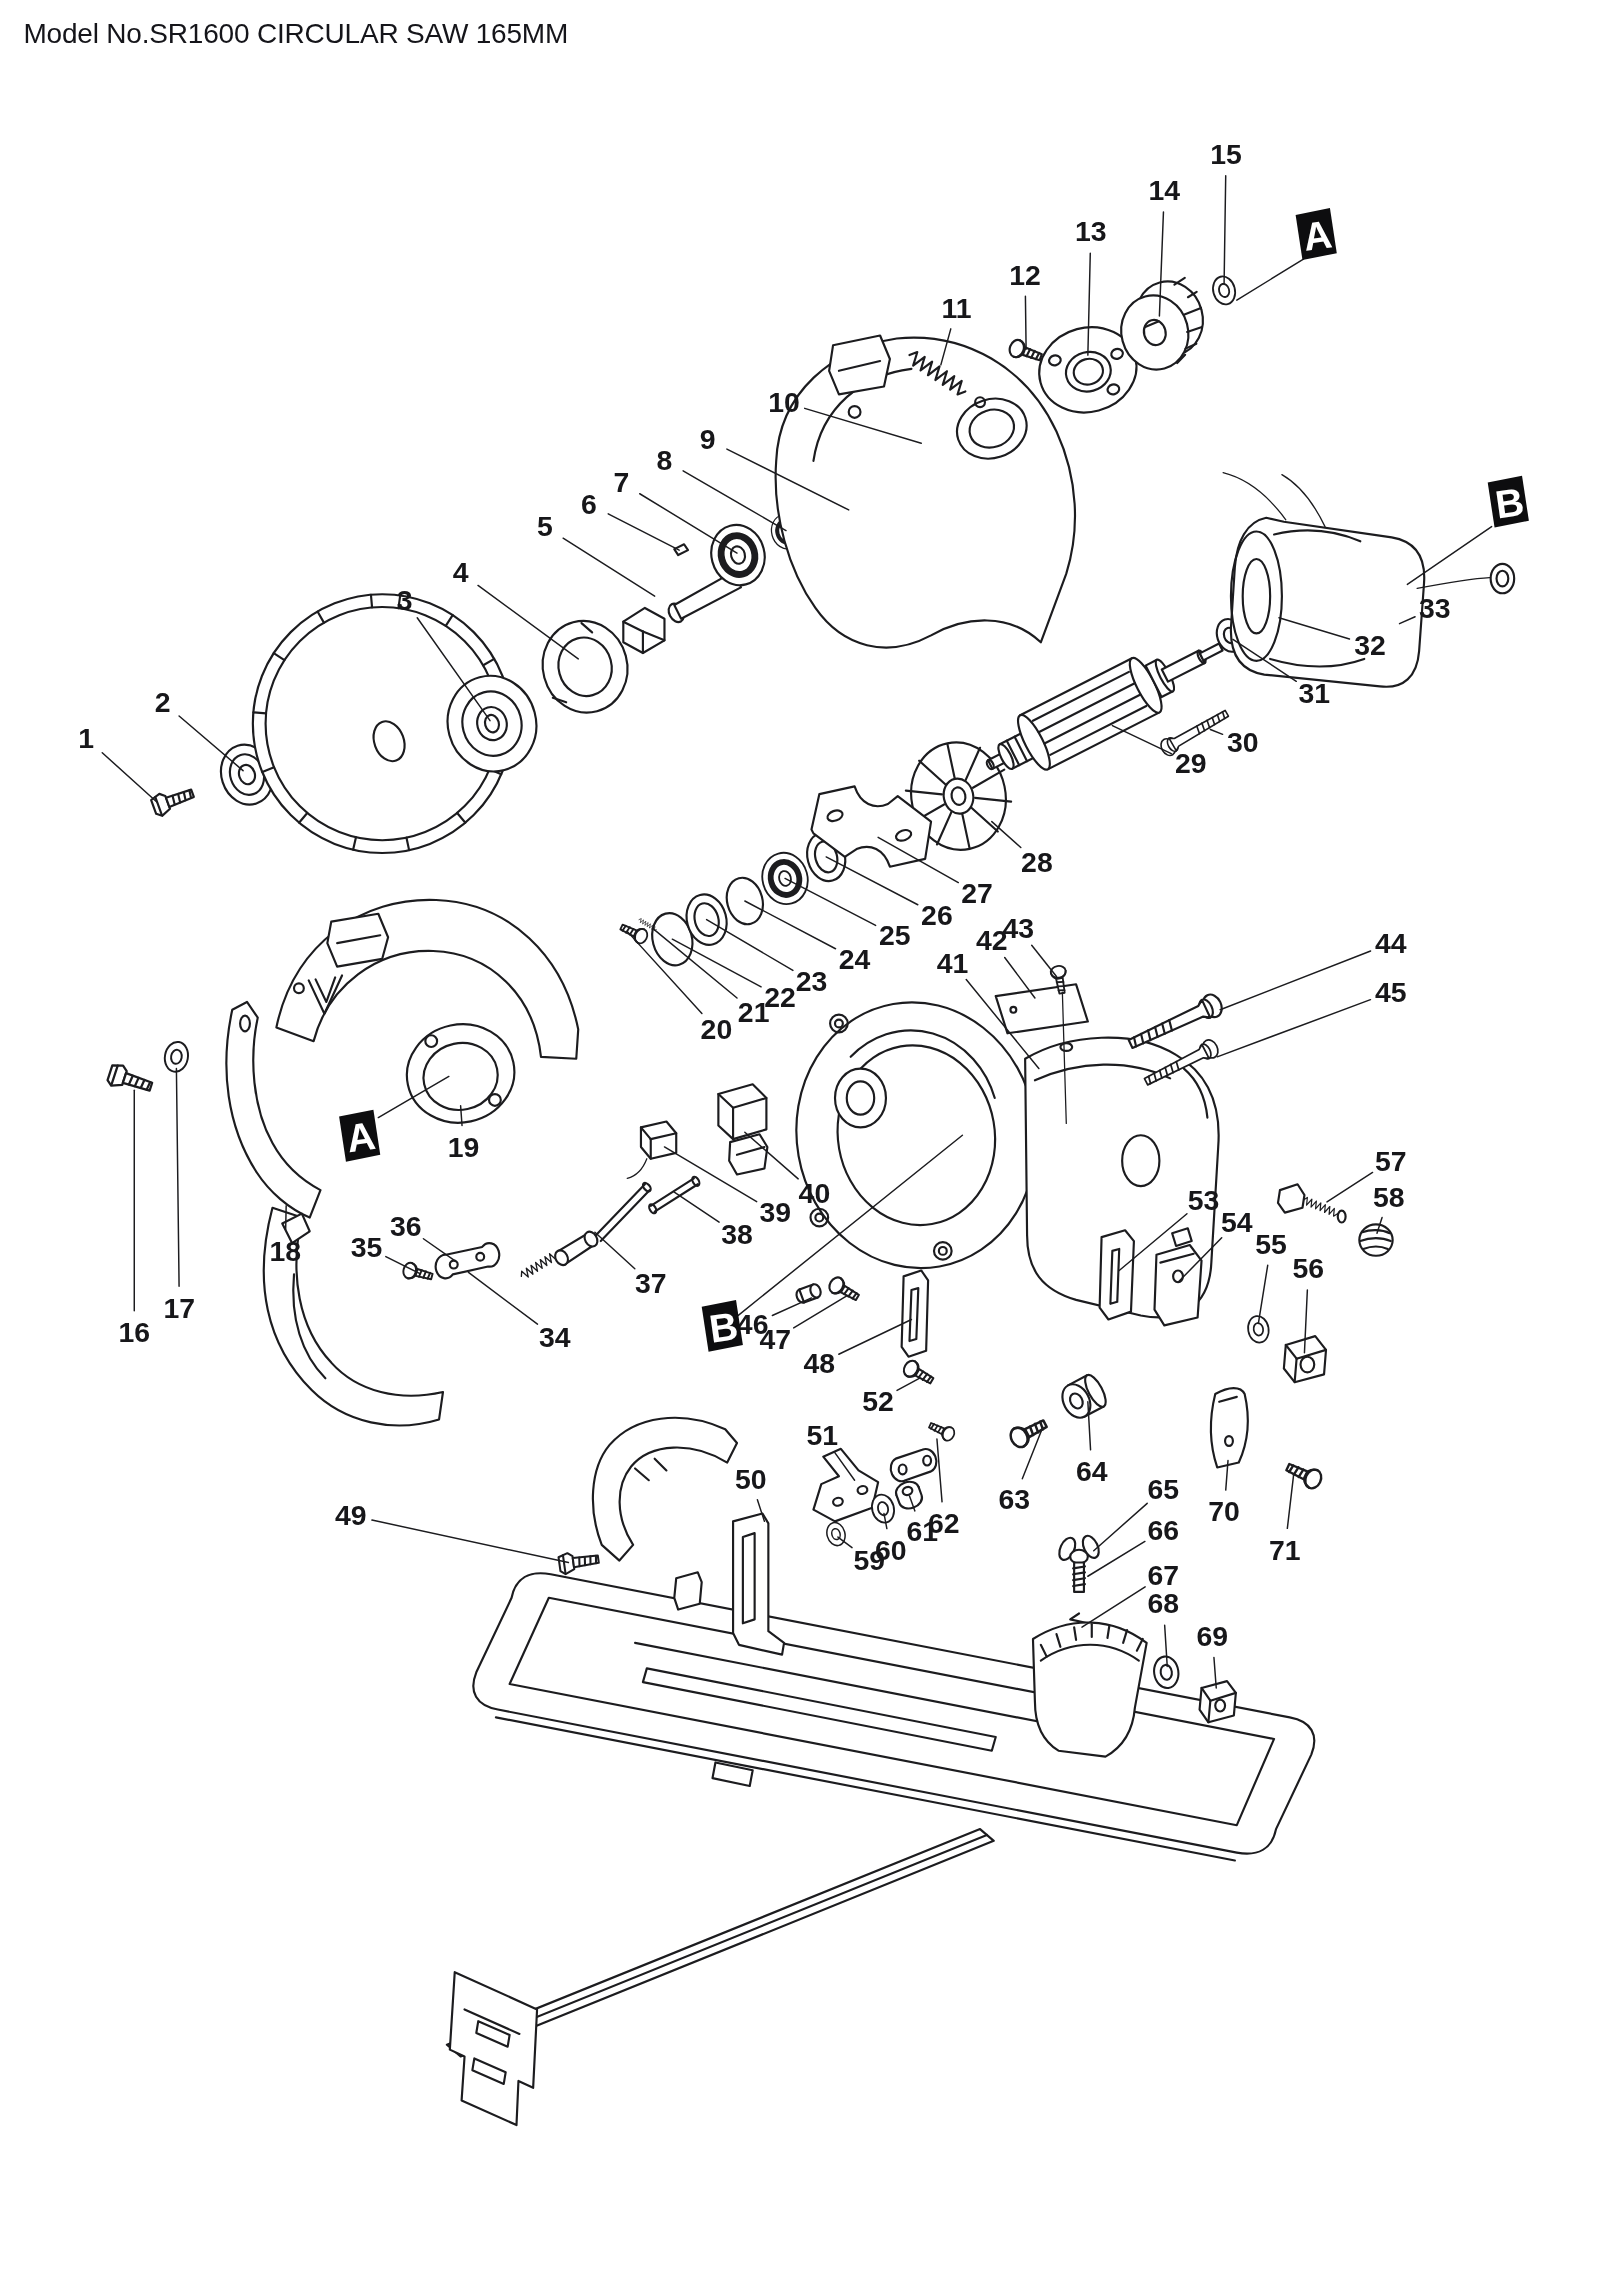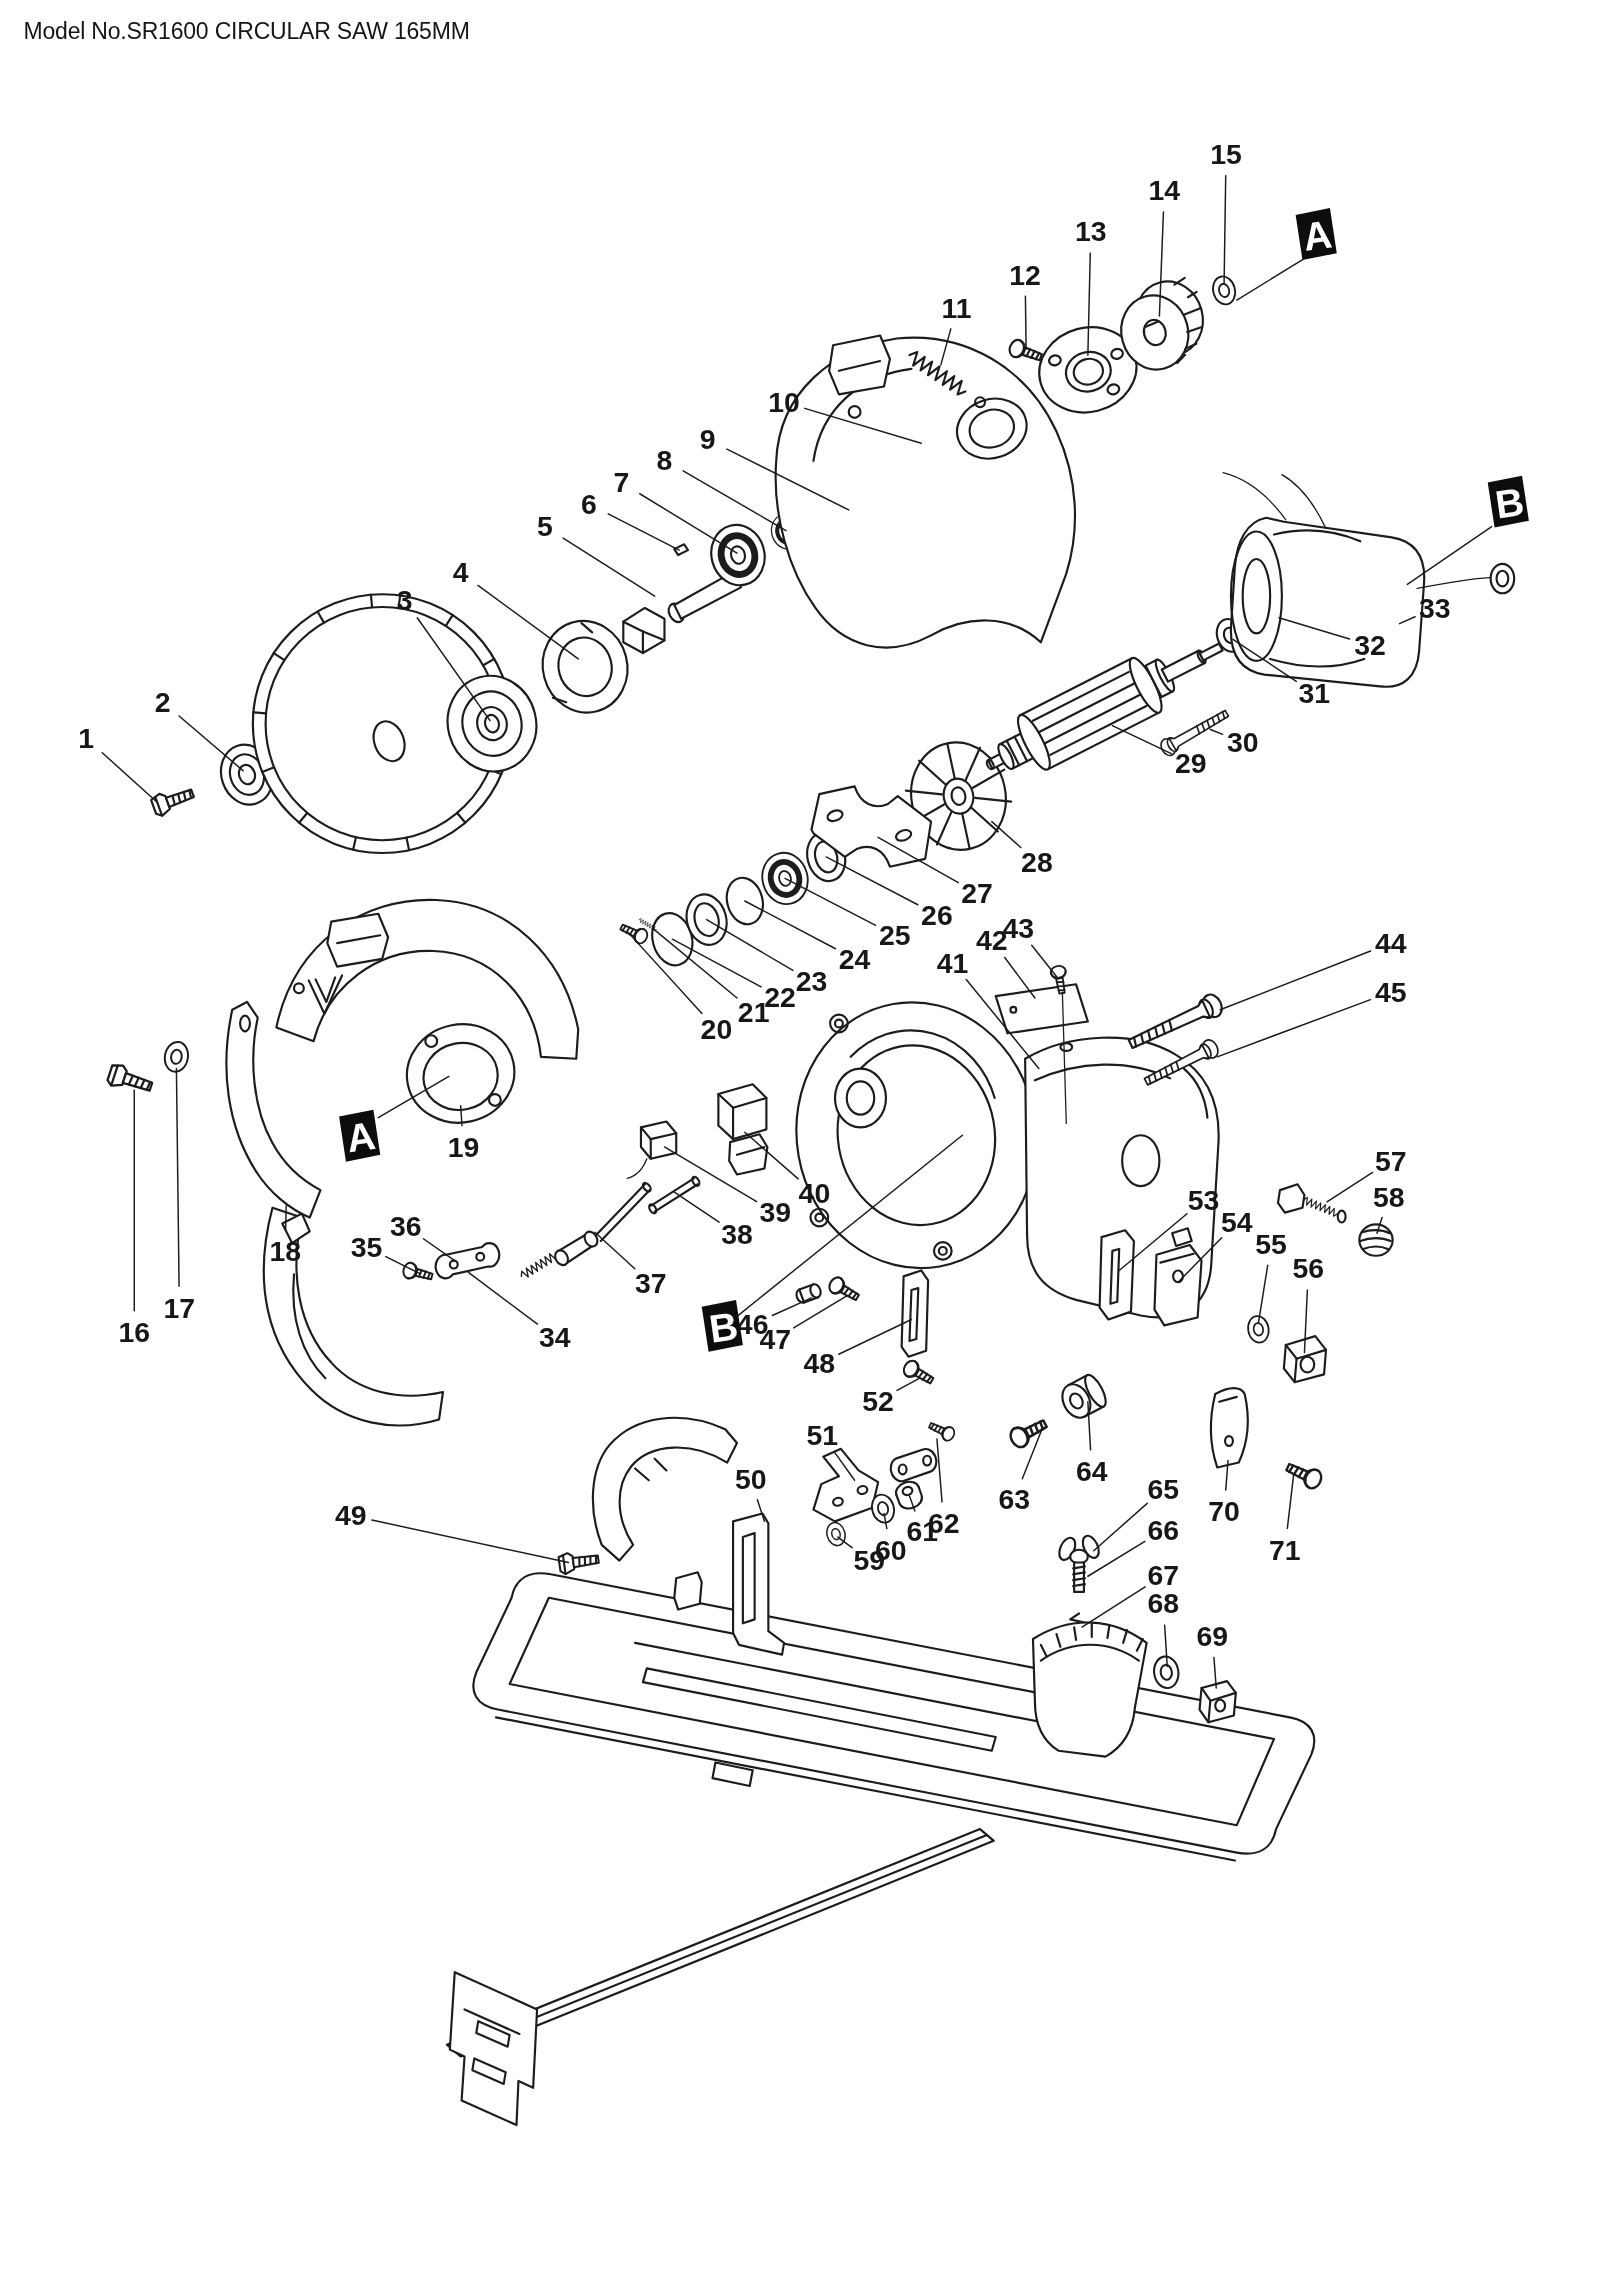--- a/index.html
+++ b/index.html
@@ -1,18 +1,18 @@
 <!DOCTYPE html>
 <html><head>
 <meta charset="utf-8">
 <style>
   html,body{margin:0;padding:0;background:#fff;}
   body{width:1621px;height:2293px;position:relative;overflow:hidden;
        font-family:"Liberation Sans",sans-serif;}
-  .page-title{position:absolute;left:23.5px;top:17.6px;font-size:23px;font-weight:500;
+  .page-title{position:absolute;left:23.5px;top:17.6px;font-size:28px;font-weight:500;
        color:#15151a;letter-spacing:-0.2px;white-space:nowrap;}
   #diagram{position:absolute;left:0;top:0;width:1621px;height:2293px;}
   #diagram path,#diagram ellipse,#diagram circle,#diagram line,
   #diagram polyline,#diagram polygon,#diagram rect{
        fill:none;stroke:#1c1c1f;stroke-width:2.2;stroke-linecap:round;stroke-linejoin:round;}
   #diagram .f{fill:#ffffff;}
   #diagram .thick{stroke-width:7;}
   #diagram .thin{stroke-width:1.3;}
   #diagram .leader{stroke-width:1.5;}
   #diagram .plabel{font:600 29px "Liberation Sans",sans-serif;fill:#17171a;stroke:none;text-anchor:middle;}

